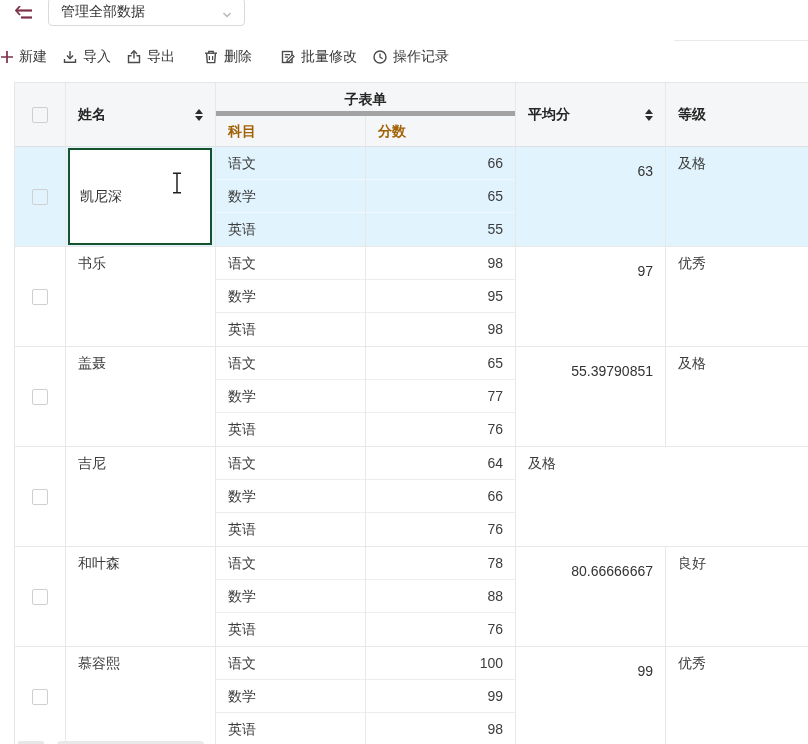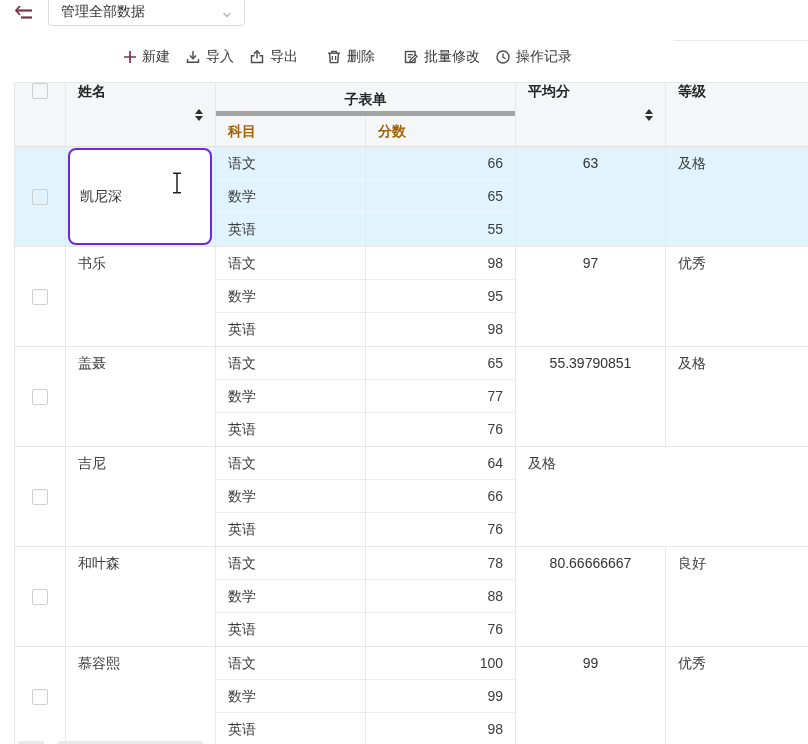--- a/index.html
+++ b/index.html
@@ -11,28 +11,28 @@
   .topbar{position:absolute;left:0;top:8px;width:808px;height:32px;background:#fff;border-bottom:1px solid #e9e9e9;}
   .back-btn{position:absolute;left:15px;top:-2px;width:20px;height:16px;cursor:pointer;}
   .view-select{
     position:absolute;left:48px;top:-10px;width:197px;height:28px;box-sizing:border-box;
     border:1px solid #d9d9d9;border-radius:4px;background:#fff;display:flex;align-items:center;
     padding:0 10px 0 12px;cursor:pointer;
   }
   .view-select .val{flex:1;color:#333;}
   .view-select svg{transform:translateY(3px);}
   
-  .toolbar{position:absolute;left:0;top:32px;width:674px;height:50px;display:flex;align-items:center;padding-left:21px;box-sizing:border-box;gap:15px;background:#fff;justify-content:center;}
+  .toolbar{position:absolute;left:0;top:32px;width:674px;height:50px;display:flex;align-items:center;box-sizing:border-box;gap:15px;background:#fff;}
   .tb-item{display:flex;align-items:center;gap:5px;color:#383838;cursor:pointer;white-space:nowrap;}
   .tb-item.gap-lg{margin-left:13px;}
   .tb-item svg{display:block;}
   
   .dtable{position:absolute;left:14px;top:82px;width:815px;box-sizing:content-box;border:1px solid #e6e6e6;background:#fff;}
   .thead{display:grid;grid-template-columns:51px 150px 300px 150px 164px;height:63px;background:#f5f6f7;border-bottom:1px solid #e0e0e0;}
-  .hcell{position:relative;border-right:1px solid #e8e8e8;box-sizing:border-box;display:flex;padding:0 12px;font-weight:600;color:#262626;}
+  .hcell{position:relative;border-right:1px solid #e8e8e8;box-sizing:border-box;display:flex;align-items:center;padding:0 12px;font-weight:600;color:#262626;}
   .hcell.last{border-right:none;}
   .hcheck{justify-content:center;padding:0;}
   .hgroup{flex-direction:column;padding:0;align-items:stretch;}
   .hgroup .group-label{height:33px;line-height:32px;text-align:center;border-bottom:5px solid #a3a3a3;box-sizing:border-box;font-weight:600;color:#262626;}
   .hgroup .subcols{display:grid;grid-template-columns:150px 150px;height:30px;}
   .hgroup .subcols .sh{line-height:30px;padding:0 12px;font-weight:600;color:#a16207;box-sizing:border-box;}
   .hgroup .subcols .sh.first{border-right:1px solid #e8e8e8;}
   .sort{position:absolute;right:12px;top:50%;transform:translateY(-50%);display:flex;flex-direction:column;gap:2px;cursor:pointer;}
   .sort .up{width:0;height:0;border-left:4px solid transparent;border-right:4px solid transparent;border-bottom:5px solid #2c2c2c;}
   .sort .down{width:0;height:0;border-left:4px solid transparent;border-right:4px solid transparent;border-top:5px solid #2c2c2c;}
@@ -41,24 +41,24 @@
   .trow.selected{background:#e1f3fd;}
   .cell{position:relative;border-right:1px solid #e8e8e8;box-sizing:border-box;overflow:hidden;}
   .cell.last{border-right:none;}
   .c-check{display:flex;align-items:center;justify-content:center;}
   .checkbox{width:16px;height:16px;border:1px solid #cfcfcf;border-radius:2px;background:transparent;box-sizing:border-box;cursor:pointer;}
   .name-text{display:block;padding:0 12px;line-height:33px;color:#3c3c3c;cursor:pointer;}
   .subcell{height:33px;line-height:32px;padding:0 12px;box-sizing:border-box;border-bottom:1px solid #ededed;color:#3c3c3c;}
   .subcell:last-child{border-bottom:none;}
   .selected .subcell{border-bottom-color:#f0f9ff;}
   .score .subcell{text-align:right;}
-  .c-avg{text-align:center;padding:0 12px;line-height:33px;color:#333;}
+  .c-avg{text-align:right;padding:8px 12px;line-height:33px;color:#333;}
   .c-grade{padding:0 12px;line-height:33px;color:#3c3c3c;}
   .cell-editor{
-    position:absolute;left:2px;right:3px;top:1px;bottom:1px;border:2px solid #6d28d9;border-radius:8px;
+    position:absolute;left:2px;right:3px;top:1px;bottom:1px;border:2px solid #14532d;border-radius:0;
     background:#fff;padding:0 10px;font-size:14px;color:#333;font-family:inherit;outline:none;
   }
   
   .pointer-ibeam{position:absolute;left:171px;top:172px;pointer-events:none;}
   .foot-square{position:absolute;left:18px;top:741px;width:26px;height:12px;background:#e7e7e7;border-radius:2px;}
   .foot-bar{position:absolute;left:57px;top:741px;width:147px;height:14px;background:#e9e9e9;border-radius:4px;}
 </style>
 </head>
 <body>
 

